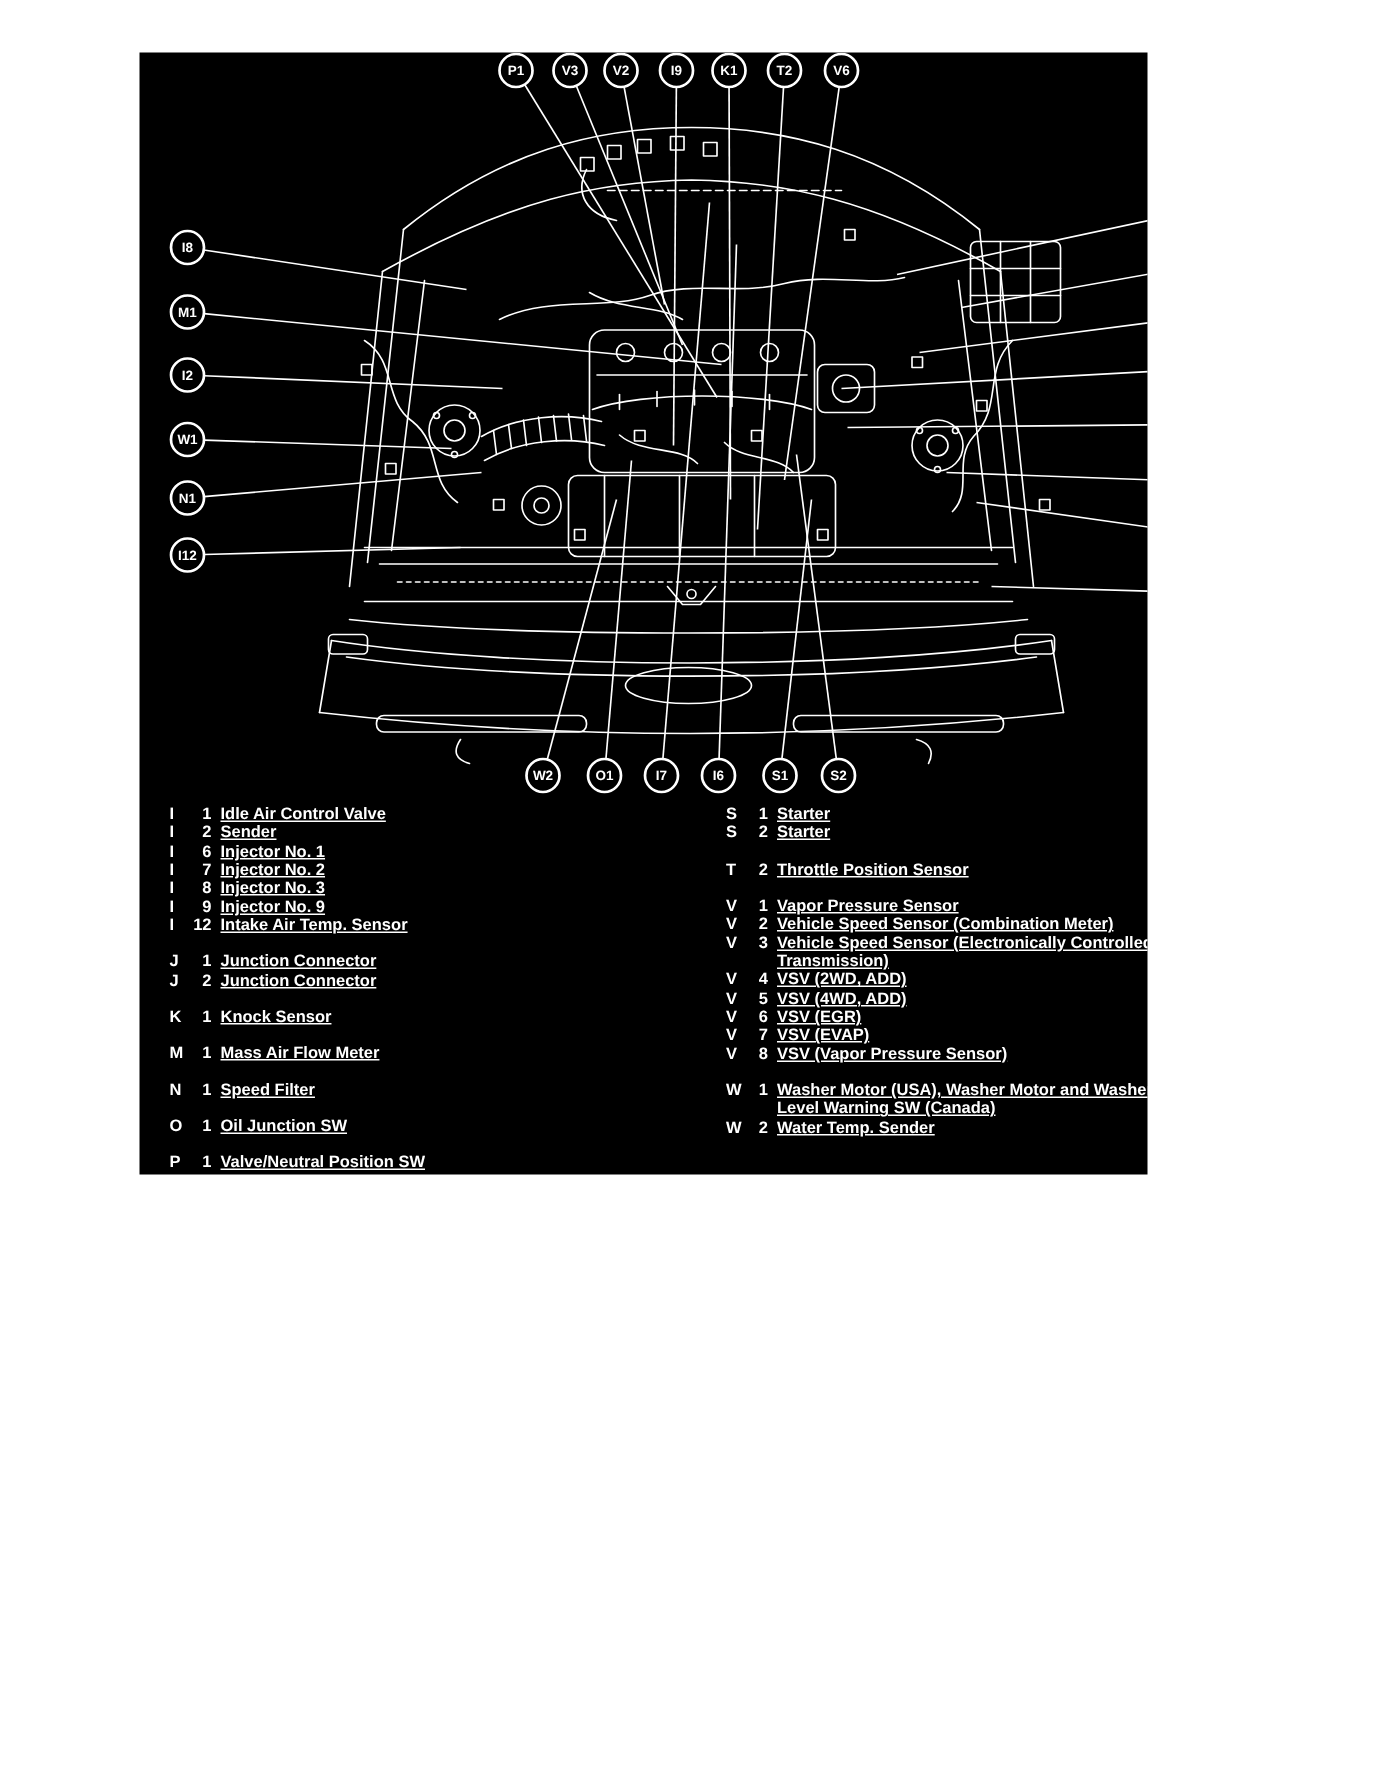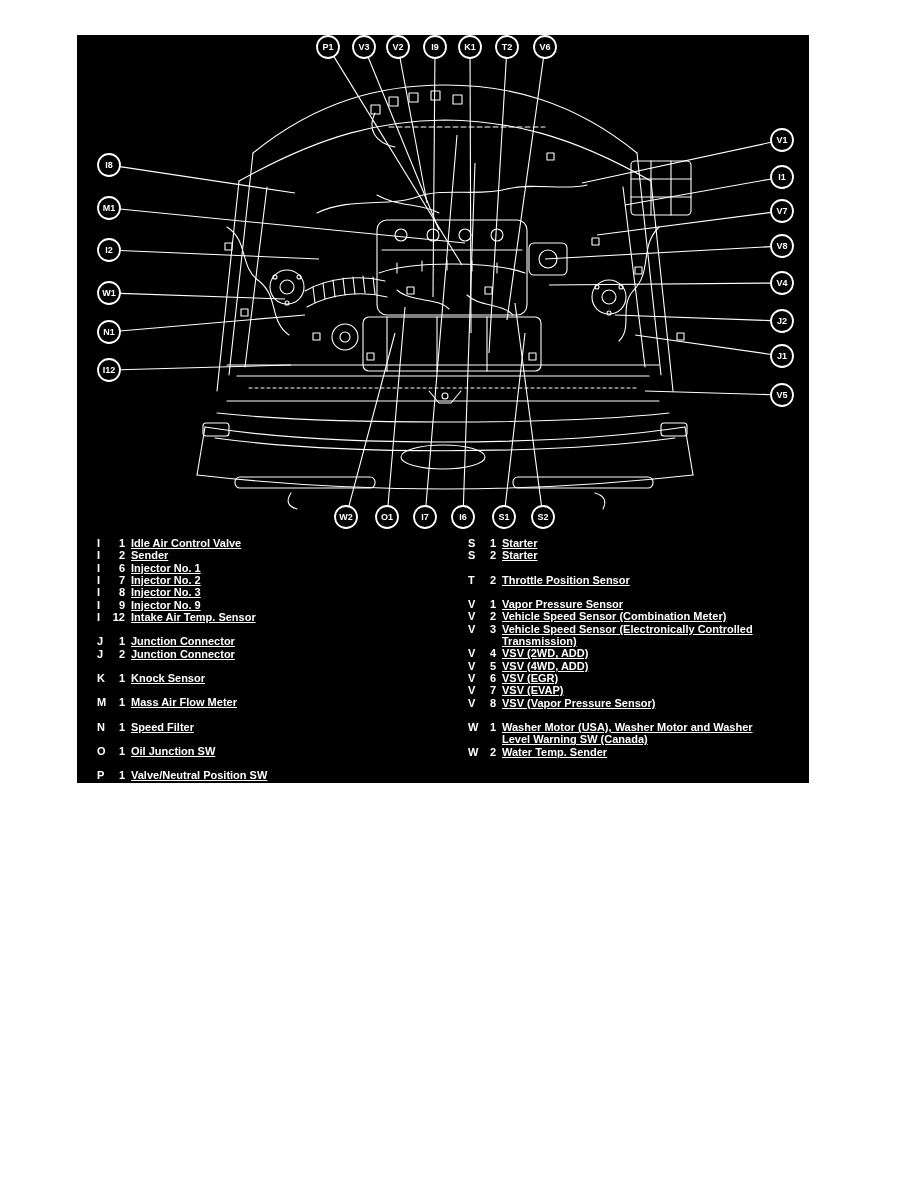--- a/index.html
+++ b/index.html
@@ -1,21 +1,21 @@
 <!DOCTYPE html>
 <html><head>
 <meta charset="utf-8">
 <style>
   html,body{margin:0;padding:0;}
   body{
     width:918px;height:1188px;background:#ffffff;position:relative;
     font-family:"Liberation Sans",sans-serif;overflow:hidden;
   }
   .panel{
-    position:absolute;left:77px;top:35px;width:732px;height:748px;
+    position:absolute;left:93px;top:35px;width:672px;height:748px;
     background:#000000;overflow:hidden;
   }
   .panel svg{position:absolute;left:0;top:0;}
   .panel svg *{vector-effect:non-scaling-stroke;}
   #art path,#art line,#art rect,#art circle,#art ellipse{
     stroke:#ffffff;fill:none;stroke-width:1.1;stroke-linecap:round;stroke-linejoin:round;
   }
   #leaders line{stroke:#ffffff;stroke-width:1.1;}
   #callouts circle{fill:#000000;stroke:#ffffff;stroke-width:1.8;}
   #callouts text{

